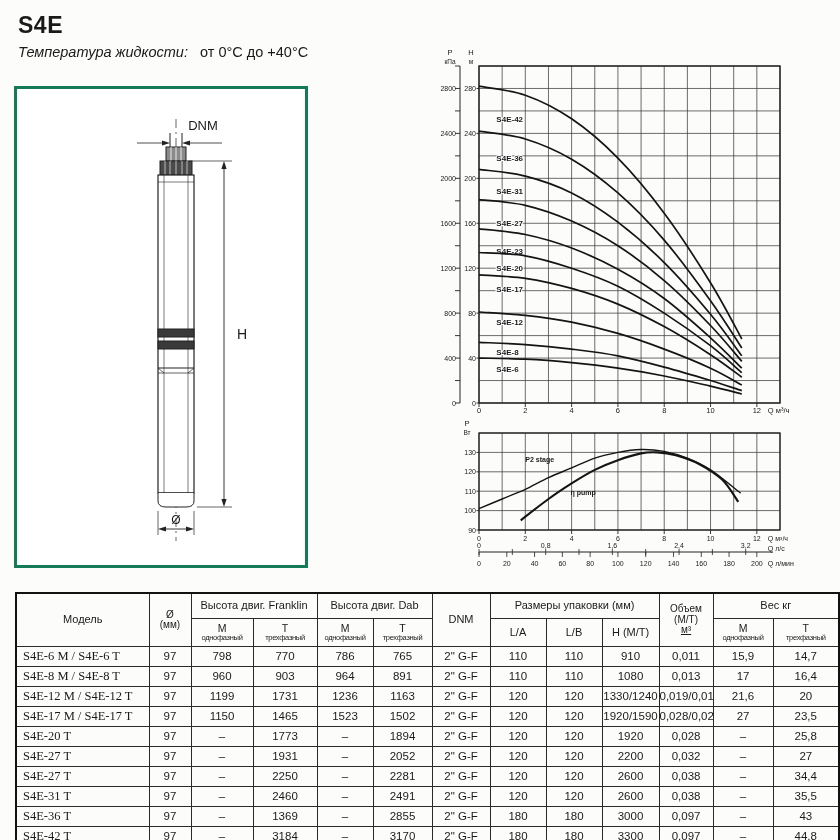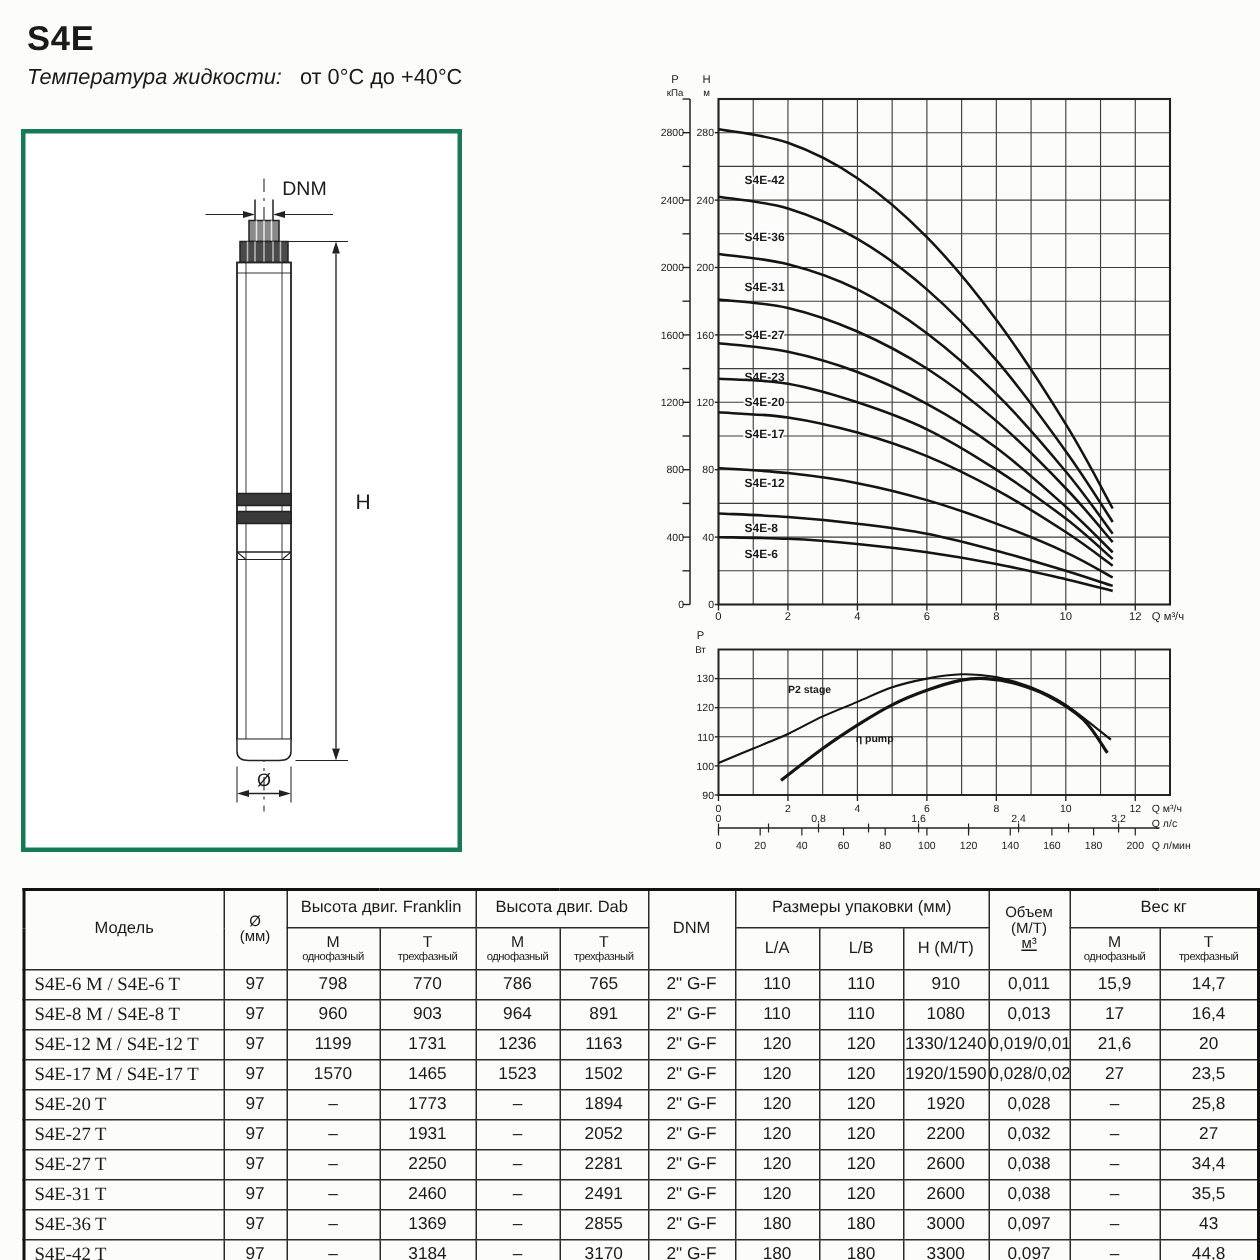--- a/index.html
+++ b/index.html
@@ -416,21 +416,21 @@
           <td>120</td>
           <td>120</td>
           <td>1330/1240</td>
           <td>0,019/0,018</td>
           <td>21,6</td>
           <td>20</td>
         </tr>
         <tr>
           <td class="model">S4E-17 M / S4E-17 T</td>
           <td>97</td>
-          <td>1570</td>
+          <td>1150</td>
           <td>1465</td>
           <td>1523</td>
           <td>1502</td>
           <td>2" G-F</td>
           <td>120</td>
           <td>120</td>
           <td>1920/1590</td>
           <td>0,028/0,023</td>
           <td>27</td>
           <td>23,5</td>

